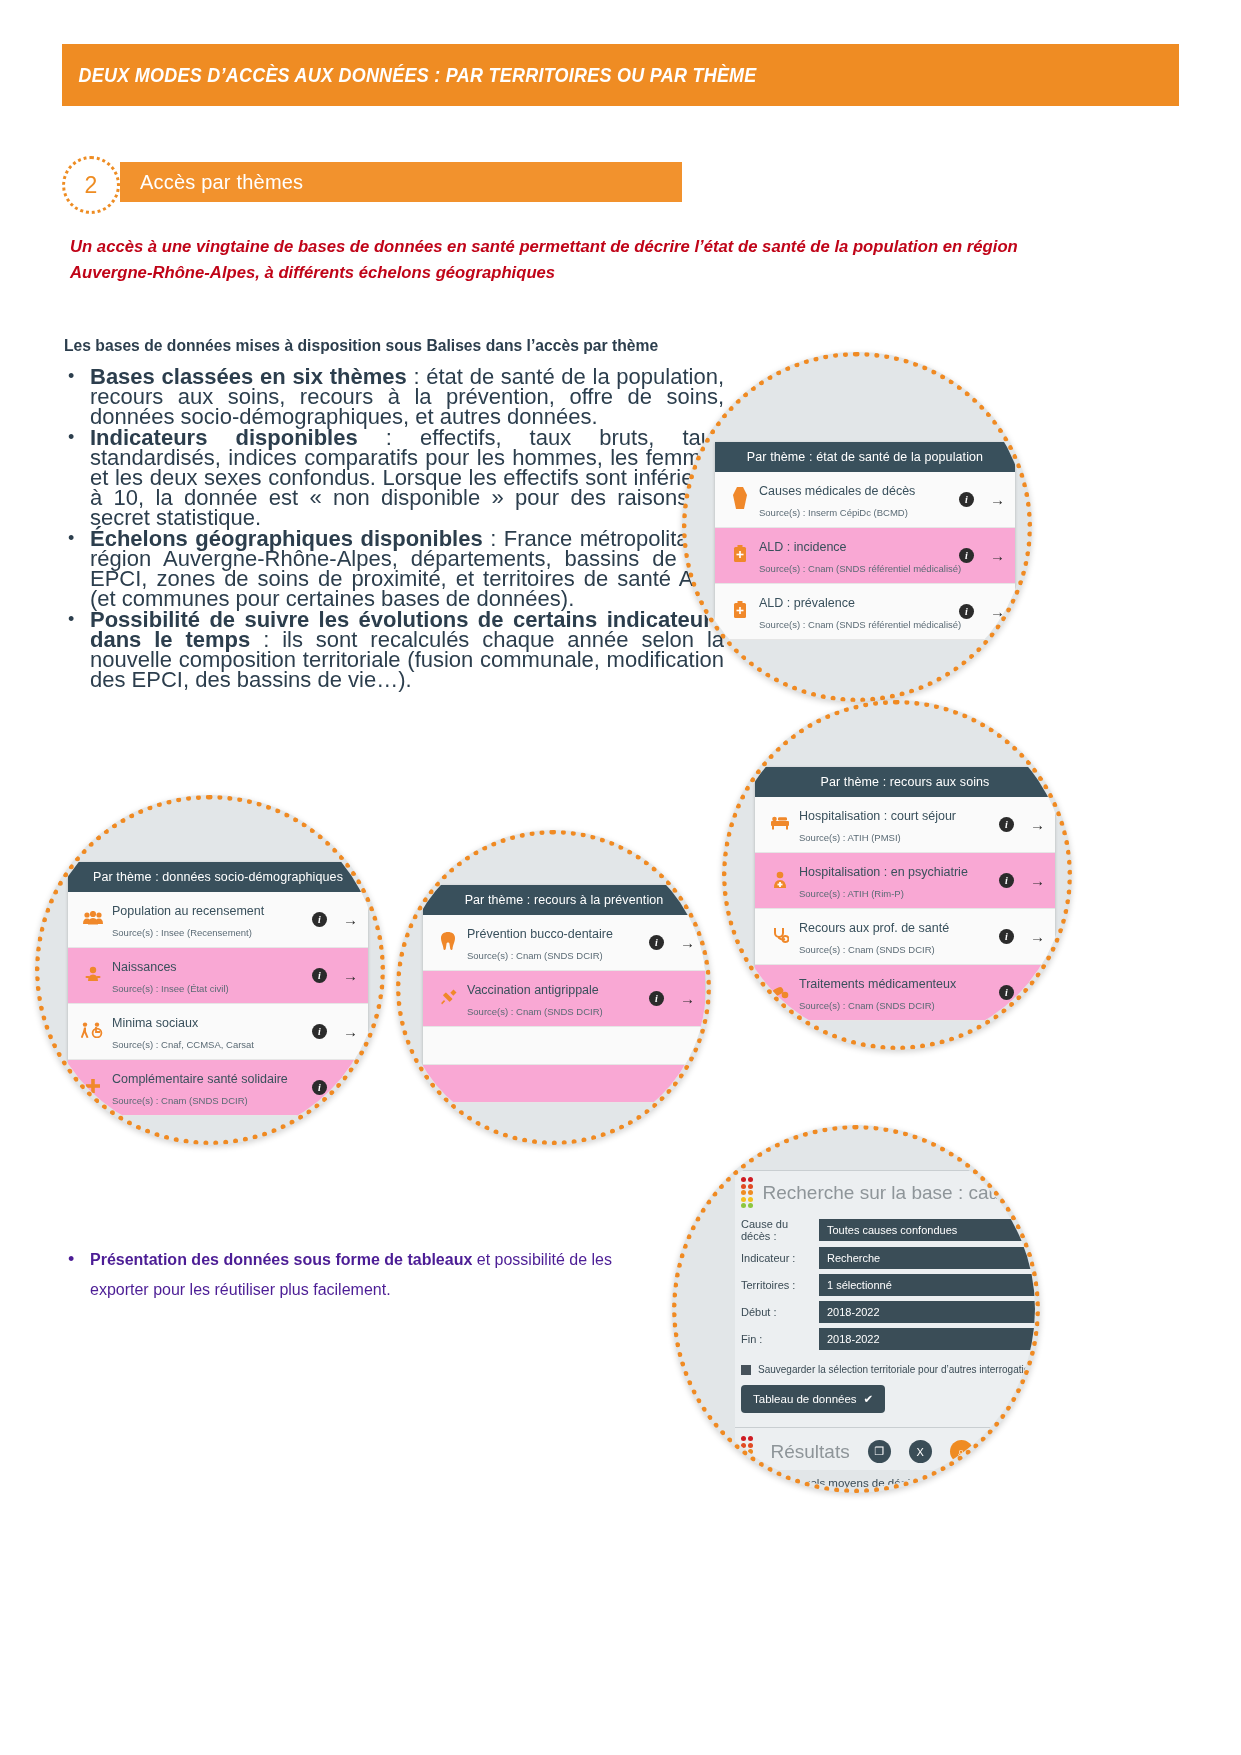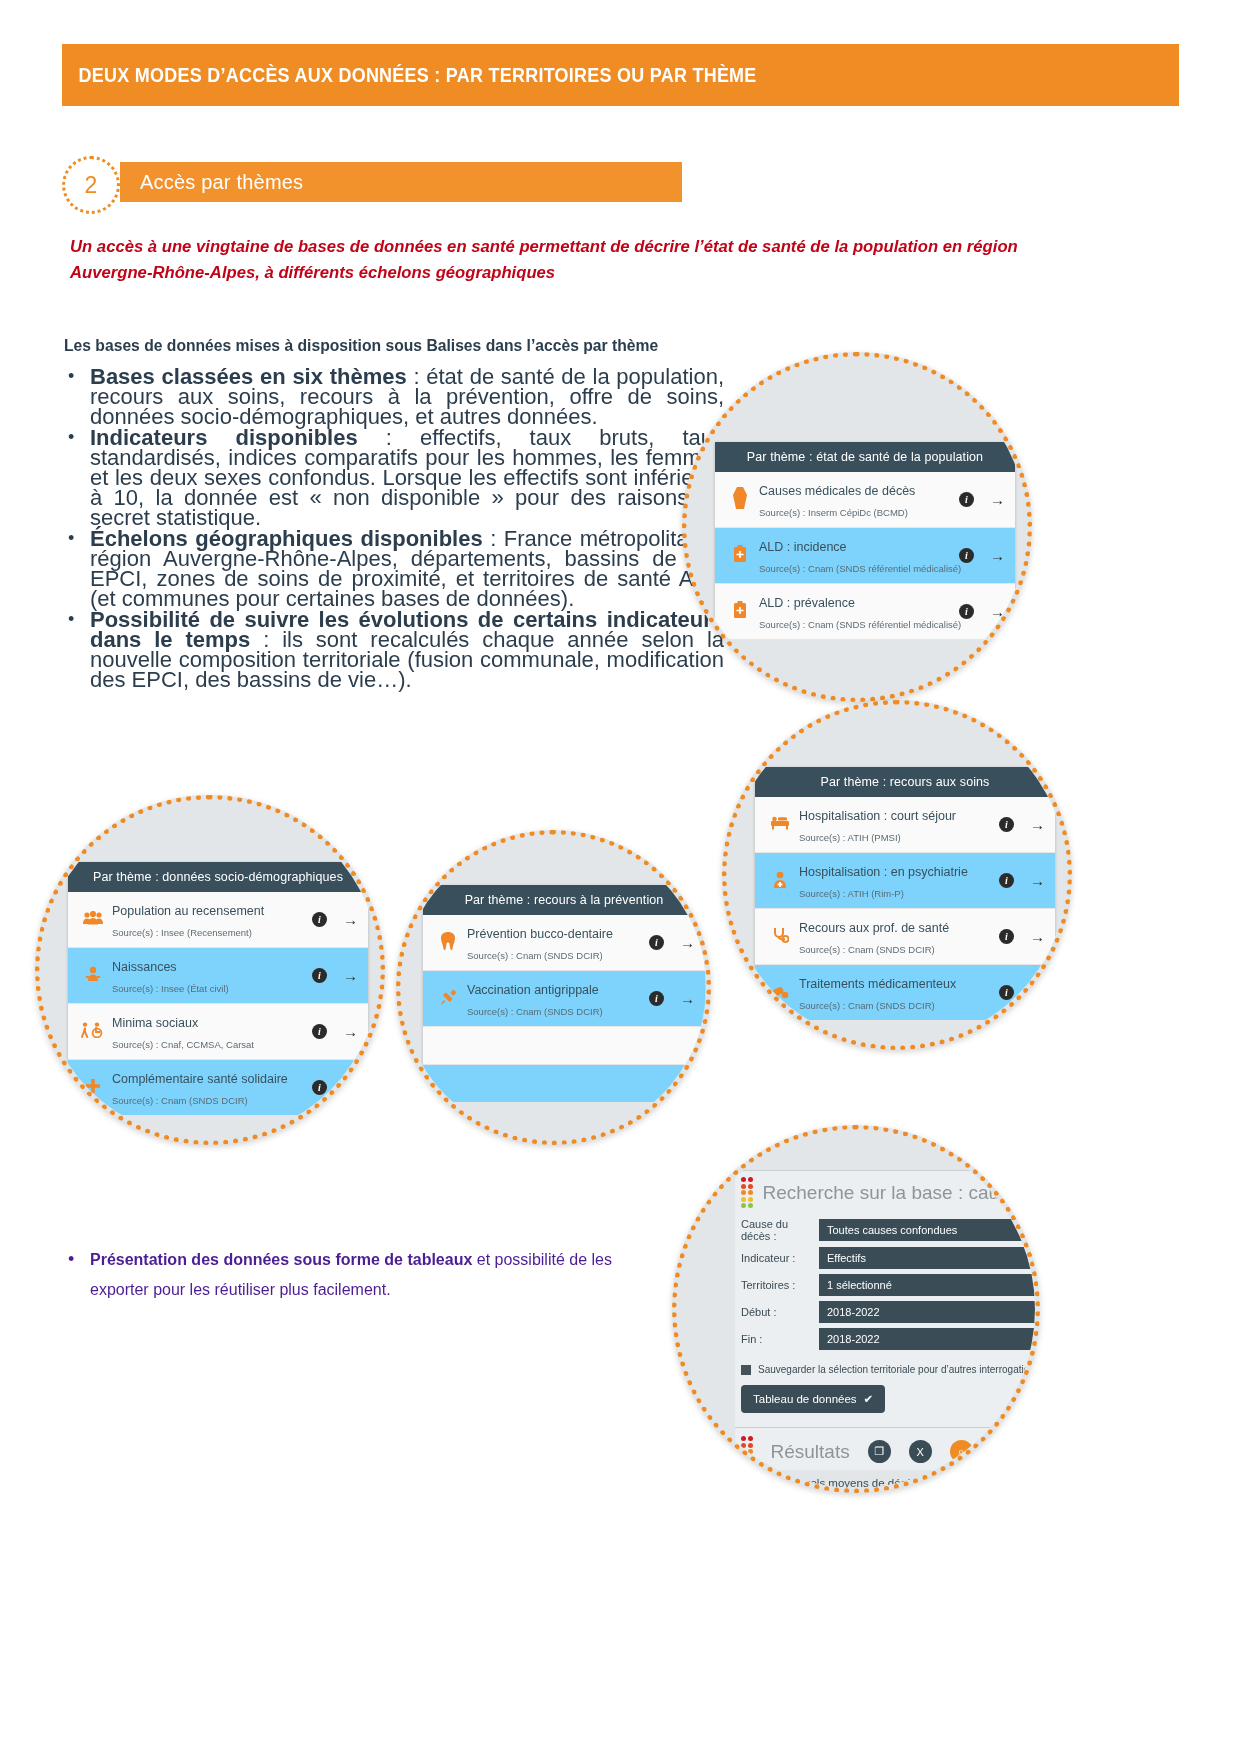--- a/index.html
+++ b/index.html
@@ -18,20 +18,21 @@
   
   .banner {
     position: absolute;
     left: 62px;
     top: 44px;
     width: 1117px;
     height: 62px;
     background: #ef8c23;
     display: flex;
     align-items: center;
+    font-style: italic;
   }
   .banner-title {
     color: #ffffff;
     font-size: 19.5px;
     font-weight: bold;
     letter-spacing: 0.3px;
     padding-left: 18px;
     white-space: nowrap;
     transform: scaleX(0.92);
     transform-origin: left center;
@@ -175,21 +176,21 @@
   }
   .panel-row {
     display: flex;
     align-items: center;
     padding: 9px 10px;
     border-bottom: 1px solid #e6e6e6;
     background: #fafafa;
     min-height: 38px;
     box-sizing: border-box;
   }
-  .panel-row.alt { background: #7dd3fc; }
+  .panel-row.alt { background: #f9a8d4; }
   .panel-row.empty { min-height: 38px; }
   .row-icon {
     width: 30px;
     flex: 0 0 30px;
     text-align: center;
     color: #f0882a;
     font-size: 17px;
     line-height: 1;
   }
   .row-texts { flex: 1 1 auto; padding-left: 4px; min-width:0; }
@@ -661,21 +662,21 @@
       <span class="sb-title">Recherche sur la base : causes méd</span>
     </div>
 
     <div class="sb-form">
       <div class="sb-line">
         <span class="sb-label">Cause du décès :</span>
         <span class="sb-value">Toutes causes confondues</span>
       </div>
       <div class="sb-line">
         <span class="sb-label">Indicateur :</span>
-        <span class="sb-value">Effectifs</span>
+        <span class="sb-value">Recherche</span>
       </div>
       <div class="sb-line">
         <span class="sb-label">Territoires :</span>
         <span class="sb-value">1 sélectionné</span>
       </div>
       <div class="sb-line">
         <span class="sb-label">Début :</span>
         <span class="sb-value">2018-2022</span>
       </div>
       <div class="sb-line">

